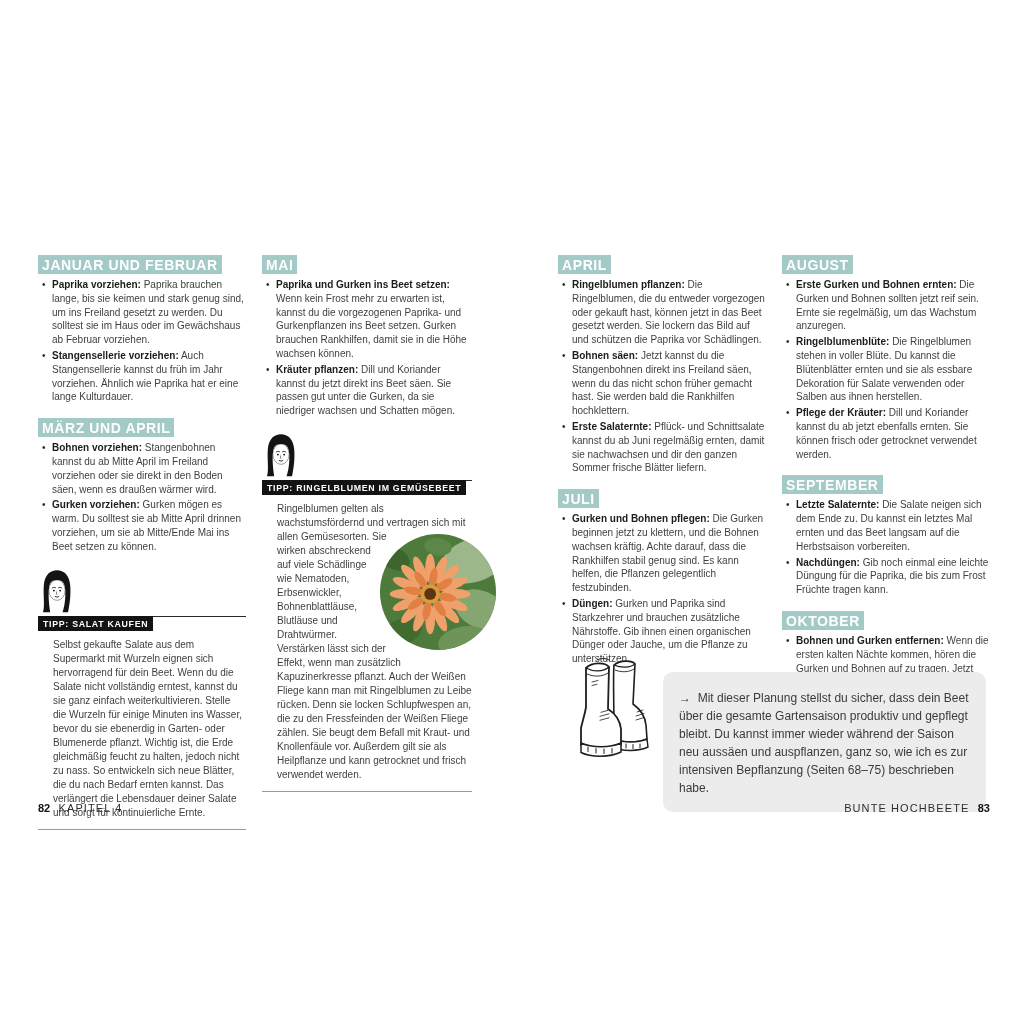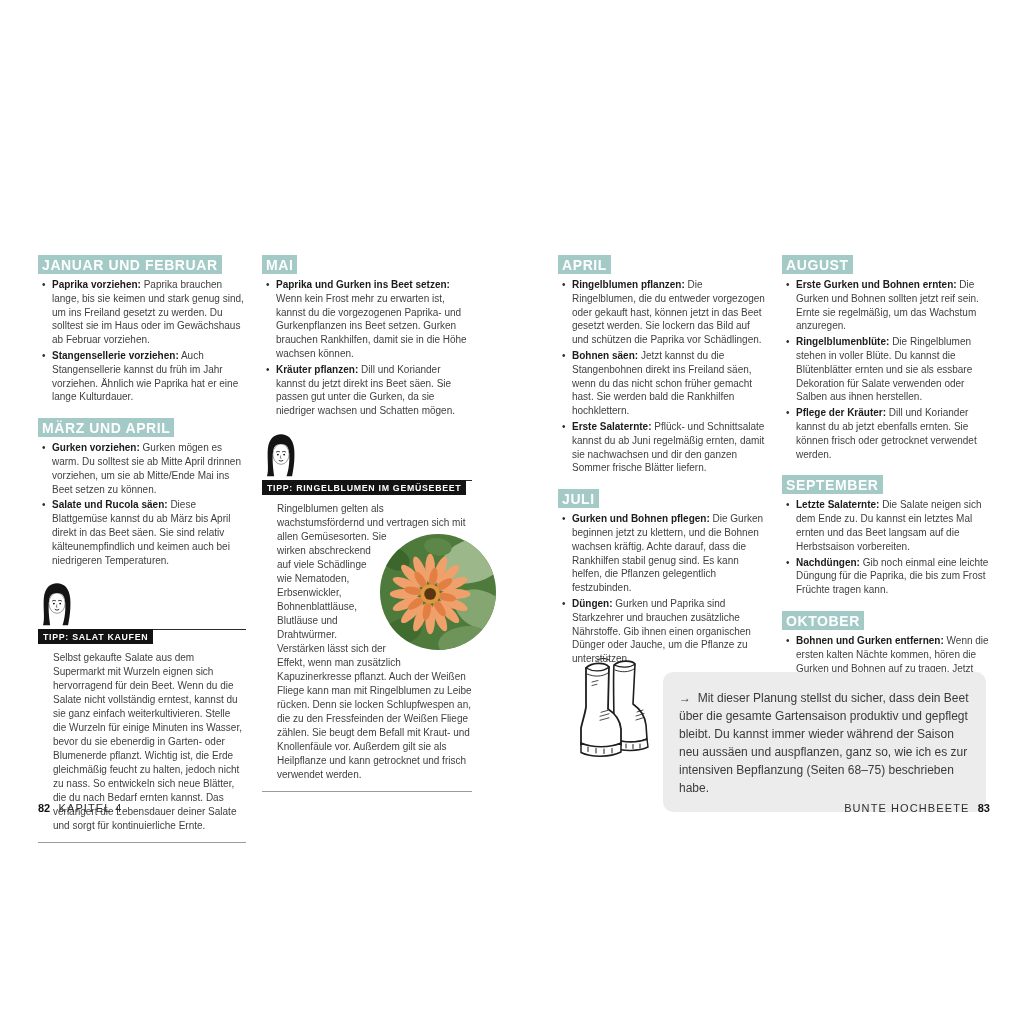--- a/index.html
+++ b/index.html
@@ -62,22 +62,22 @@
   <div class="section">
     <span class="badge">JANUAR UND FEBRUAR</span>
     <ul class="items">
       <li><b class="runin">Paprika vorziehen:</b> <span>Paprika brauchen lange, bis sie keimen und stark genug sind, um ins Freiland gesetzt zu werden. Du solltest sie im Haus oder im Gewächshaus ab Februar vorziehen.</span></li>
       <li><b class="runin">Stangensellerie vorziehen:</b> <span>Auch Stangensellerie kannst du früh im Jahr vorziehen. Ähnlich wie Paprika hat er eine lange Kulturdauer.</span></li>
     </ul>
   </div>
   <div class="section">
     <span class="badge">MÄRZ UND APRIL</span>
     <ul class="items">
+      <li><b class="runin">Bohnen vorziehen:</b> <span>Stangenbohnen kannst du ab Mitte April im Freiland vorziehen oder sie direkt in den Boden säen, wenn es draußen wärmer wird.</span></li>
       <li><b class="runin">Gurken vorziehen:</b> <span>Gurken mögen es warm. Du solltest sie ab Mitte April drinnen vorziehen, um sie ab Mitte/Ende Mai ins Beet setzen zu können.</span></li>
-      <li><b class="runin">Salate und Rucola säen:</b> <span>Diese Blattgemüse kannst du ab März bis April direkt in das Beet säen. Sie sind relativ kälteunempfindlich und keimen auch bei niedrigeren Temperaturen.</span></li>
     </ul>
   </div>
 
   <svg class="avatar" width="34" height="46" viewBox="0 0 40 52">
     <path d="M33,51 C35,42 36.5,30 35.5,19 C34.5,7 28,1.5 20,1.5 C12,1.5 5.5,7 4.5,19 C3.5,31 6,44 3.5,51 L12,51 C11,44 9.5,33 10.5,23 C11.5,14 15,10.5 20,10.5 C25,10.5 28.5,14 29.5,23 C30.5,33 29,44 26.5,51 Z" fill="#141414"></path>
     <ellipse cx="20" cy="25" rx="9.6" ry="12" fill="#ffffff" stroke="#141414" stroke-width="0.5"></ellipse>
     <path d="M9.5,22 C10.5,11 14.5,8 20,8 C25.5,8 29.5,11 30.5,22 C27.5,14 24.5,13 20,13 C15.5,13 12.5,14 9.5,22 Z" fill="#141414"></path>
     <circle cx="16.3" cy="25.5" r="1.1" fill="#141414"></circle>
     <circle cx="23.7" cy="25.5" r="1.1" fill="#141414"></circle>
     <path d="M14.4,22.4 q2,-1.6 4,-0.3 M21.6,22.1 q2,-1.3 4,0.3" stroke="#141414" stroke-width="0.9" fill="none" stroke-linecap="round"></path>

